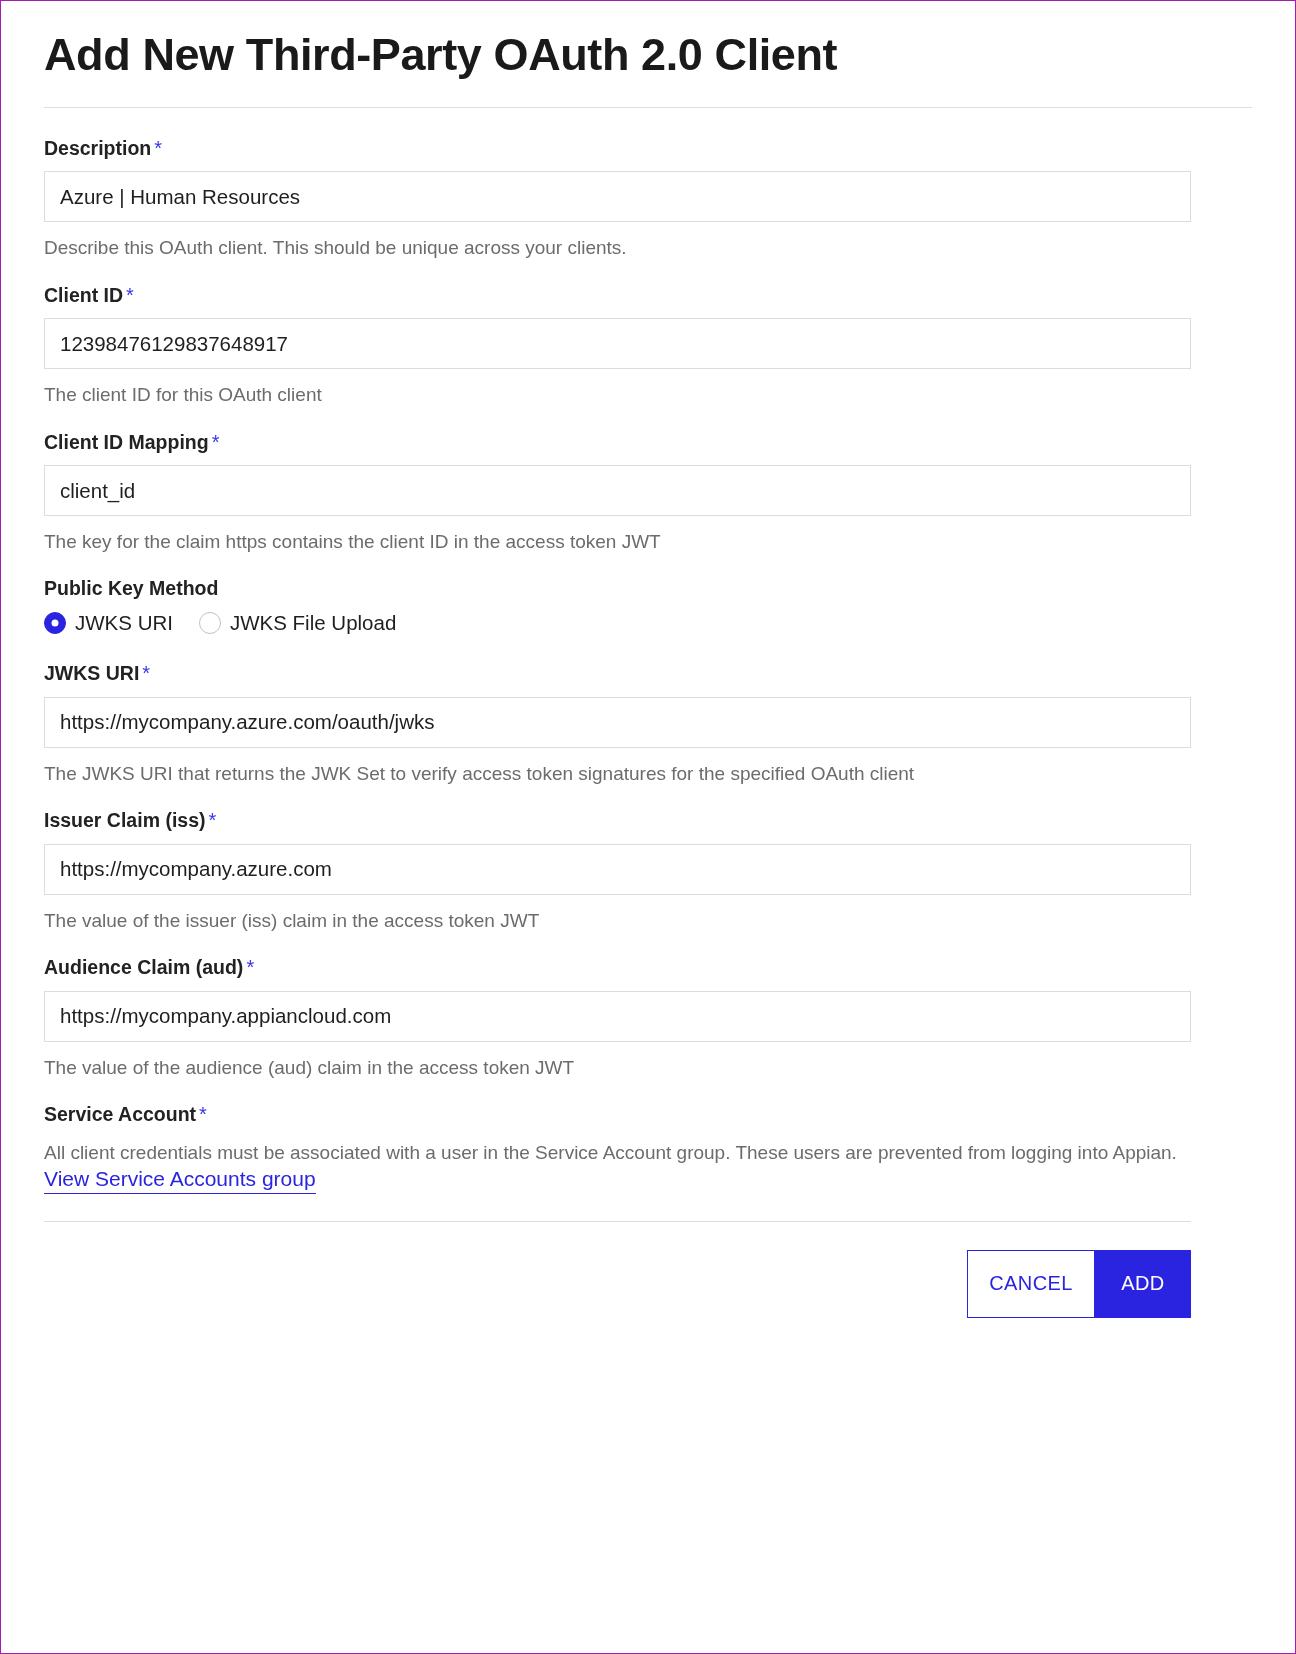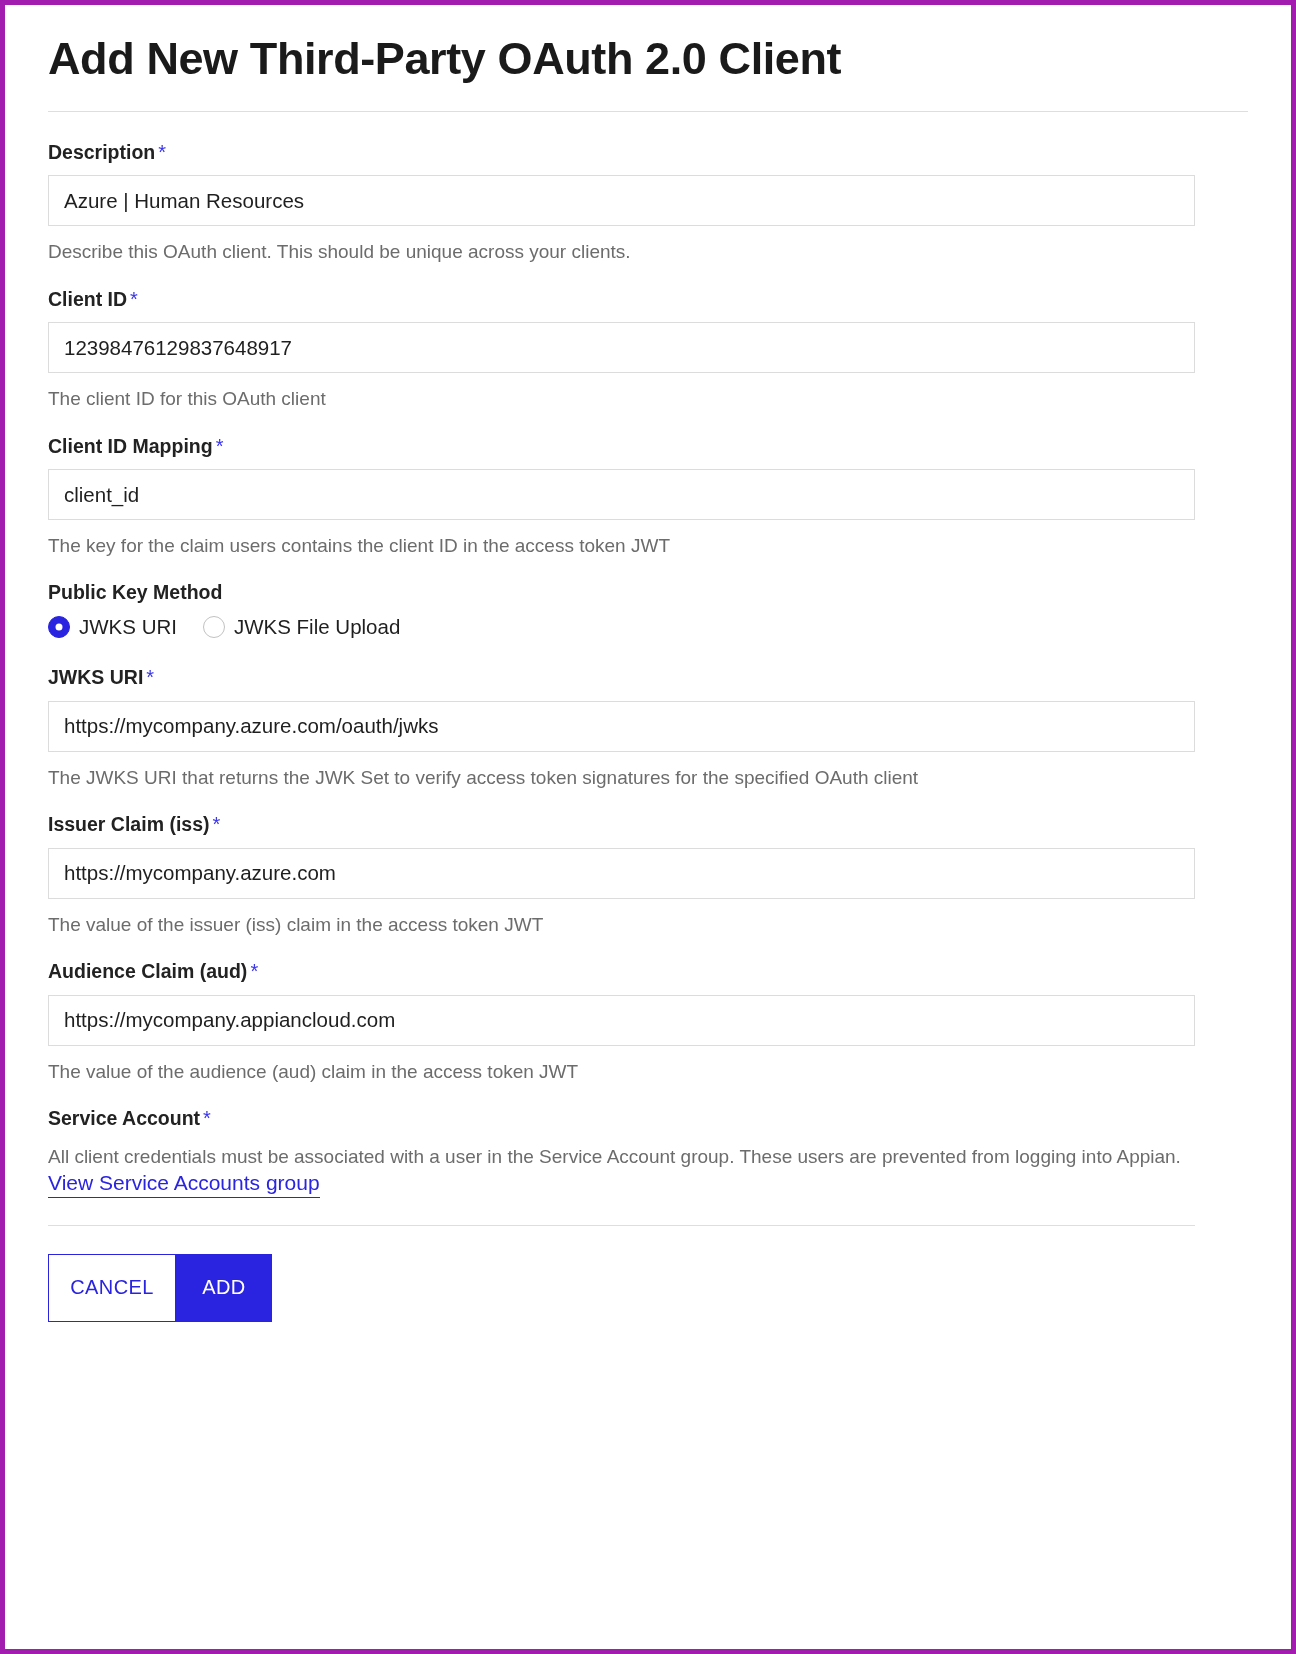--- a/index.html
+++ b/index.html
@@ -9,21 +9,21 @@
     background: #ffffff;
   }
   body {
     font-family: "Liberation Sans", sans-serif;
     -webkit-font-smoothing: antialiased;
   }
   .page {
     width: 1296px;
     height: 1654px;
     background: #ffffff;
-    border: 5px solid #a21caf;
+    border: 1px solid #a21caf;
     position: relative;
     overflow: hidden;
   }
   .inner {
     padding: 28px 43px 0 43px;
   }
   .page-title {
     font-size: 45px;
     font-weight: bold;
     color: #1a1a1a;
@@ -188,21 +188,21 @@
   }
 
   .footer-rule {
     border: 0;
     border-top: 1px solid #dedede;
     margin: 27px 0 0 0;
     width: 1147px;
   }
   .footer {
     display: flex;
-    justify-content: flex-start;
+    justify-content: flex-end;
     align-items: center;
     width: 1147px;
     margin-top: 28px;
   }
   .btn-cancel {
     background: #ffffff;
     border: 1px solid #2a24e0;
     color: #2a24e0;
     font-family: "Liberation Sans", sans-serif;
     font-size: 20px;
@@ -246,21 +246,21 @@
       </div>
       <input class="text-input" type="text" value="12398476129837648917" style="">
       <p class="helper">The client ID for this OAuth client</p>
     </div>
 
     <div class="field-block">
       <div class="field-label">
         <span>Client ID Mapping</span><span class="req">*</span>
       </div>
       <input class="text-input" type="text" value="client_id" style="">
-      <p class="helper">The key for the claim users contains the client ID in the access token JWT</p>
+      <p class="helper">The key for the claim https contains the client ID in the access token JWT</p>
     </div>
 
     <div class="field-block" style="margin-bottom:26px;">
       <div class="field-label">Public Key Method</div>
       <div class="radio-group">
         <label class="radio-opt">
           <span class="radio-dot checked"></span>
           <span class="radio-label">JWKS URI</span>
         </label>
         <label class="radio-opt">

